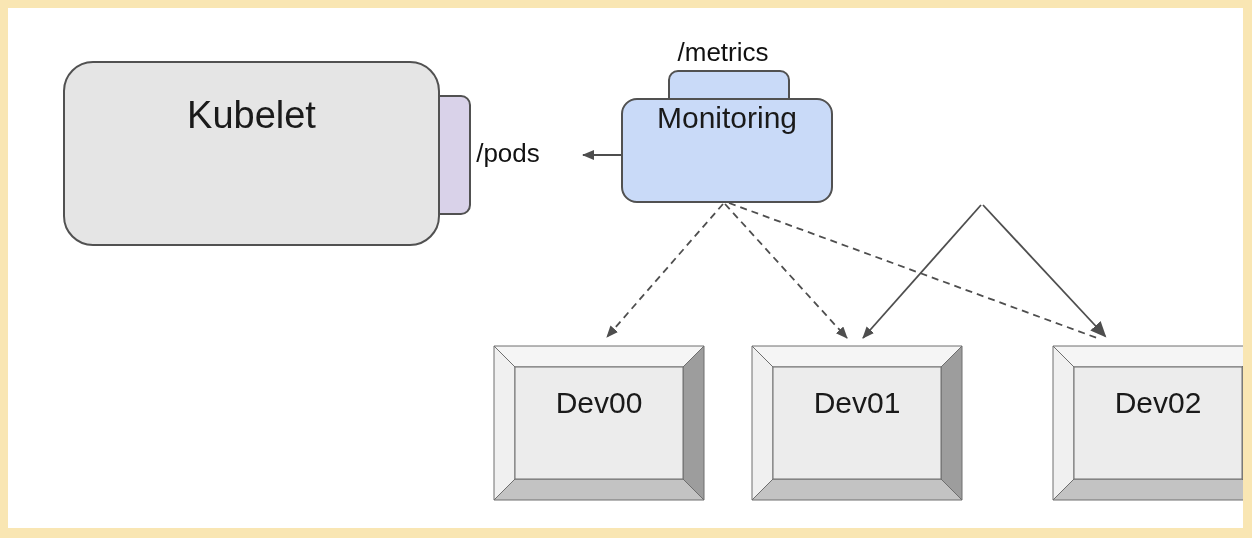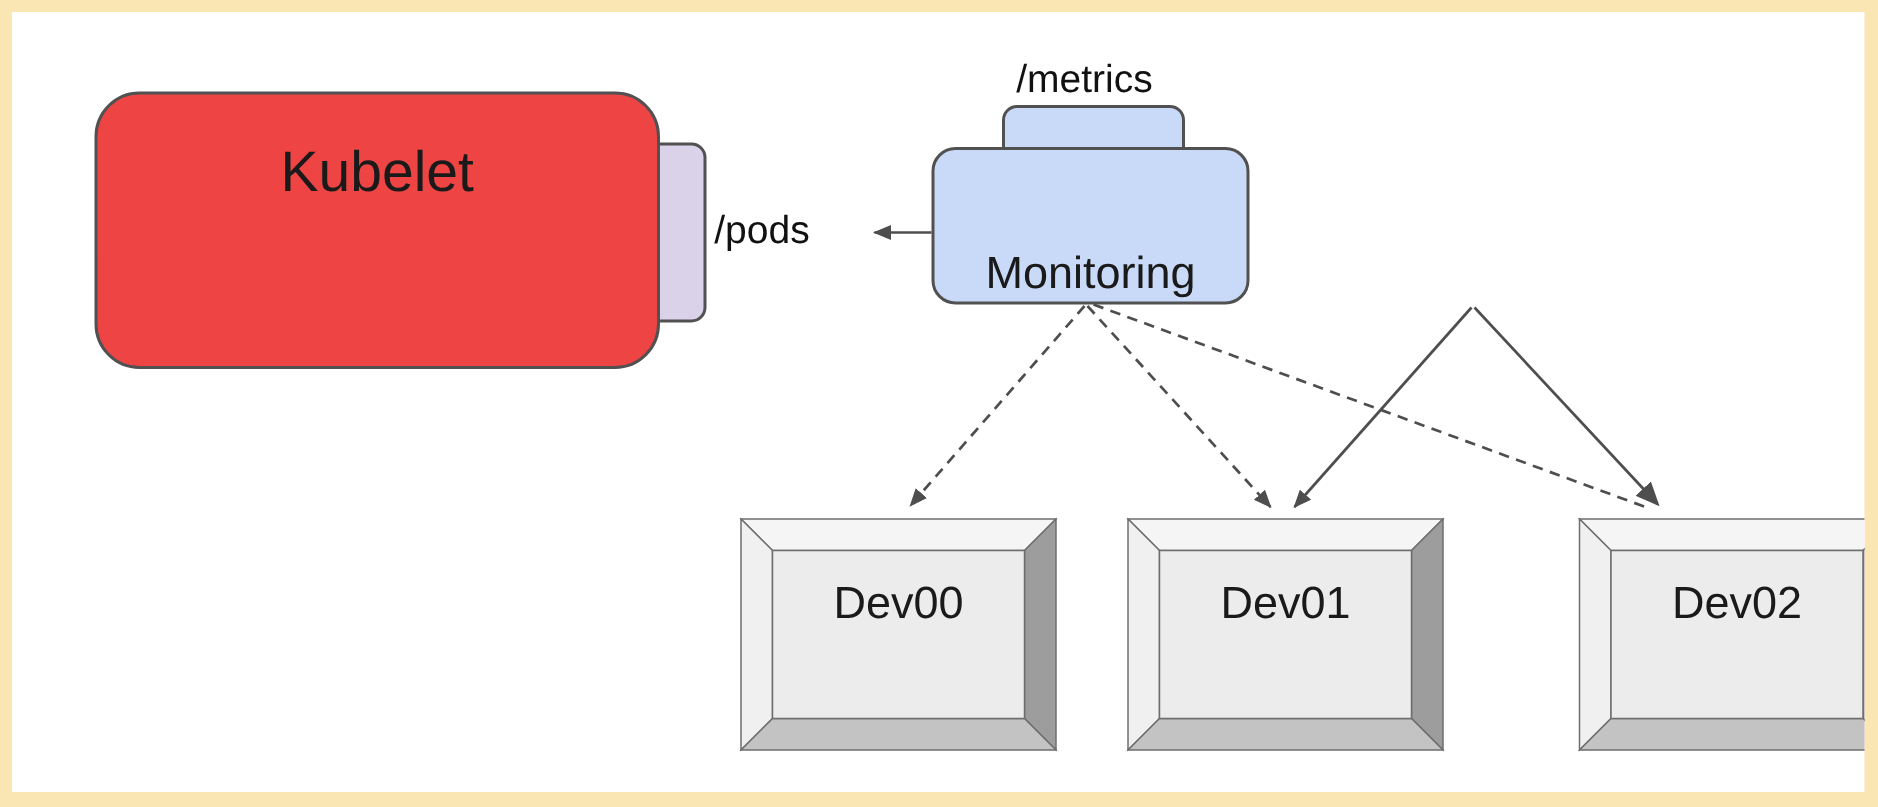--- a/index.html
+++ b/index.html
@@ -35,29 +35,29 @@
     border: 2px solid #515151;
     z-index: 2;
   }
   .node {
     position: absolute;
     box-sizing: border-box;
     border: 2px solid #515151;
     color: #1a1a1a;
     display: flex;
     align-items: center;
-    justify-content: flex-end;
+    justify-content: flex-start;
     flex-direction: column;
     text-align: center;
     z-index: 3;
   }
   .kubelet-main {
     left: 55px; top: 53px;
     width: 377px; height: 185px;
-    background: #ef4444;
+    background: #e5e5e5;
     border-radius: 30px;
     justify-content: flex-start;
     padding-top: 33px;
     font-size: 38px;
     line-height: 38px;
   }
   .kubelet-tab {
     left: 418px; top: 87px;
     width: 45px; height: 120px;
     background: #d9d2e9;

